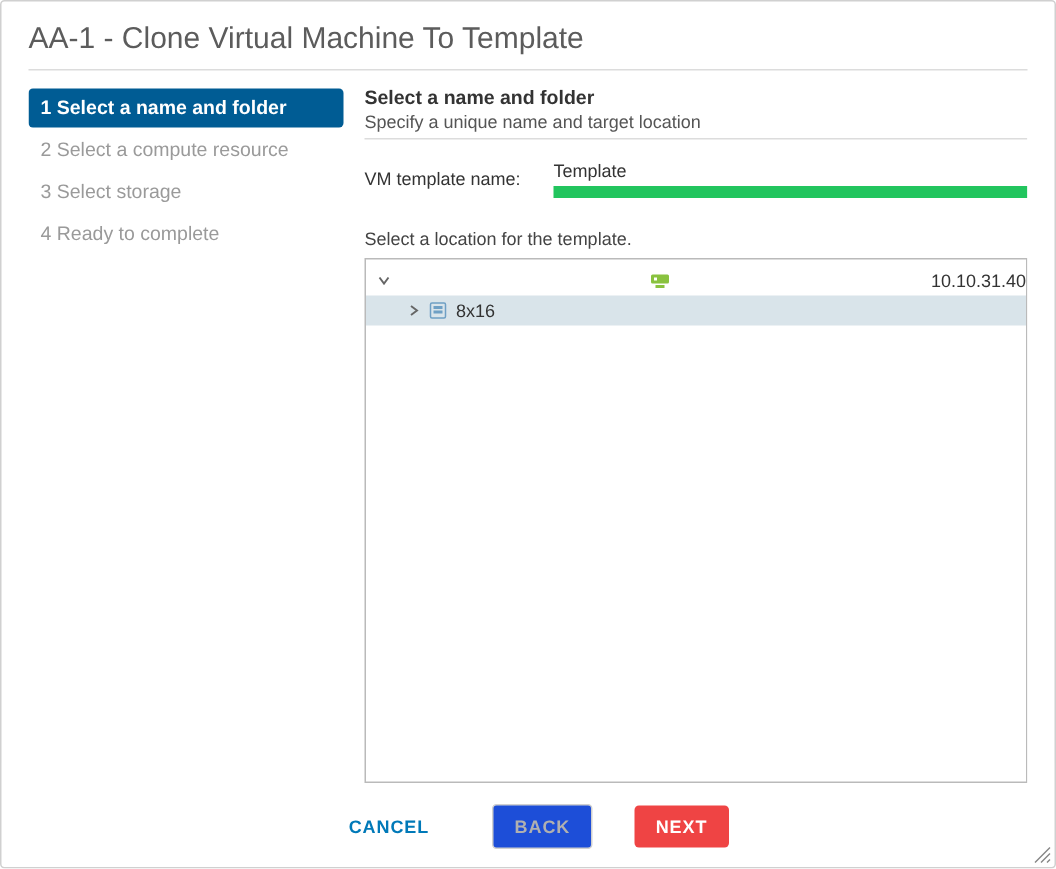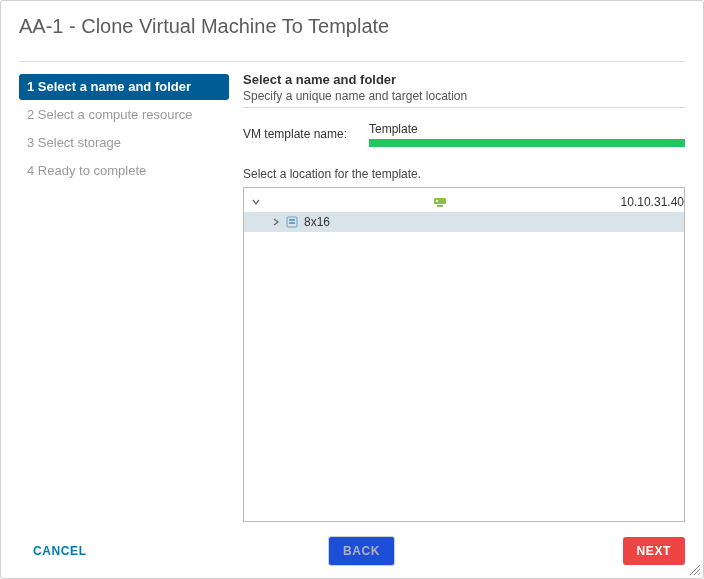--- a/index.html
+++ b/index.html
@@ -18,21 +18,21 @@
     position: relative;
     background: #fff;
     display: flex;
     flex-direction: column;
     padding: 14px 18px 12px 18px;
   }
   .title {
     font-size: 20px;
     font-weight: 300;
     color: #5c5c5c;
-    padding-bottom: 23px;
+    padding-bottom: 8px;
     border-bottom: 1px solid #dcdcdc;
   }
   .body {
     display: flex;
     margin-top: 10px;
     flex: 1;
     overflow: hidden;
   }
   .steps {
     width: 210px;
@@ -130,21 +130,21 @@
     width: 16px;
     height: 16px;
     display: inline-flex;
     align-items: center;
     justify-content: center;
     margin: 0 4px 0 2px;
   }
   .node-label { }
   .footer {
     display: flex;
-    justify-content: space-between;
+    justify-content: center;
     align-items: center;
     gap: 28px;
     padding-top: 14px;
   }
   .btn {
     font-size: 12px;
     letter-spacing: 0.05em;
     font-weight: 600;
     padding: 7px 14px;
     border-radius: 3px;

